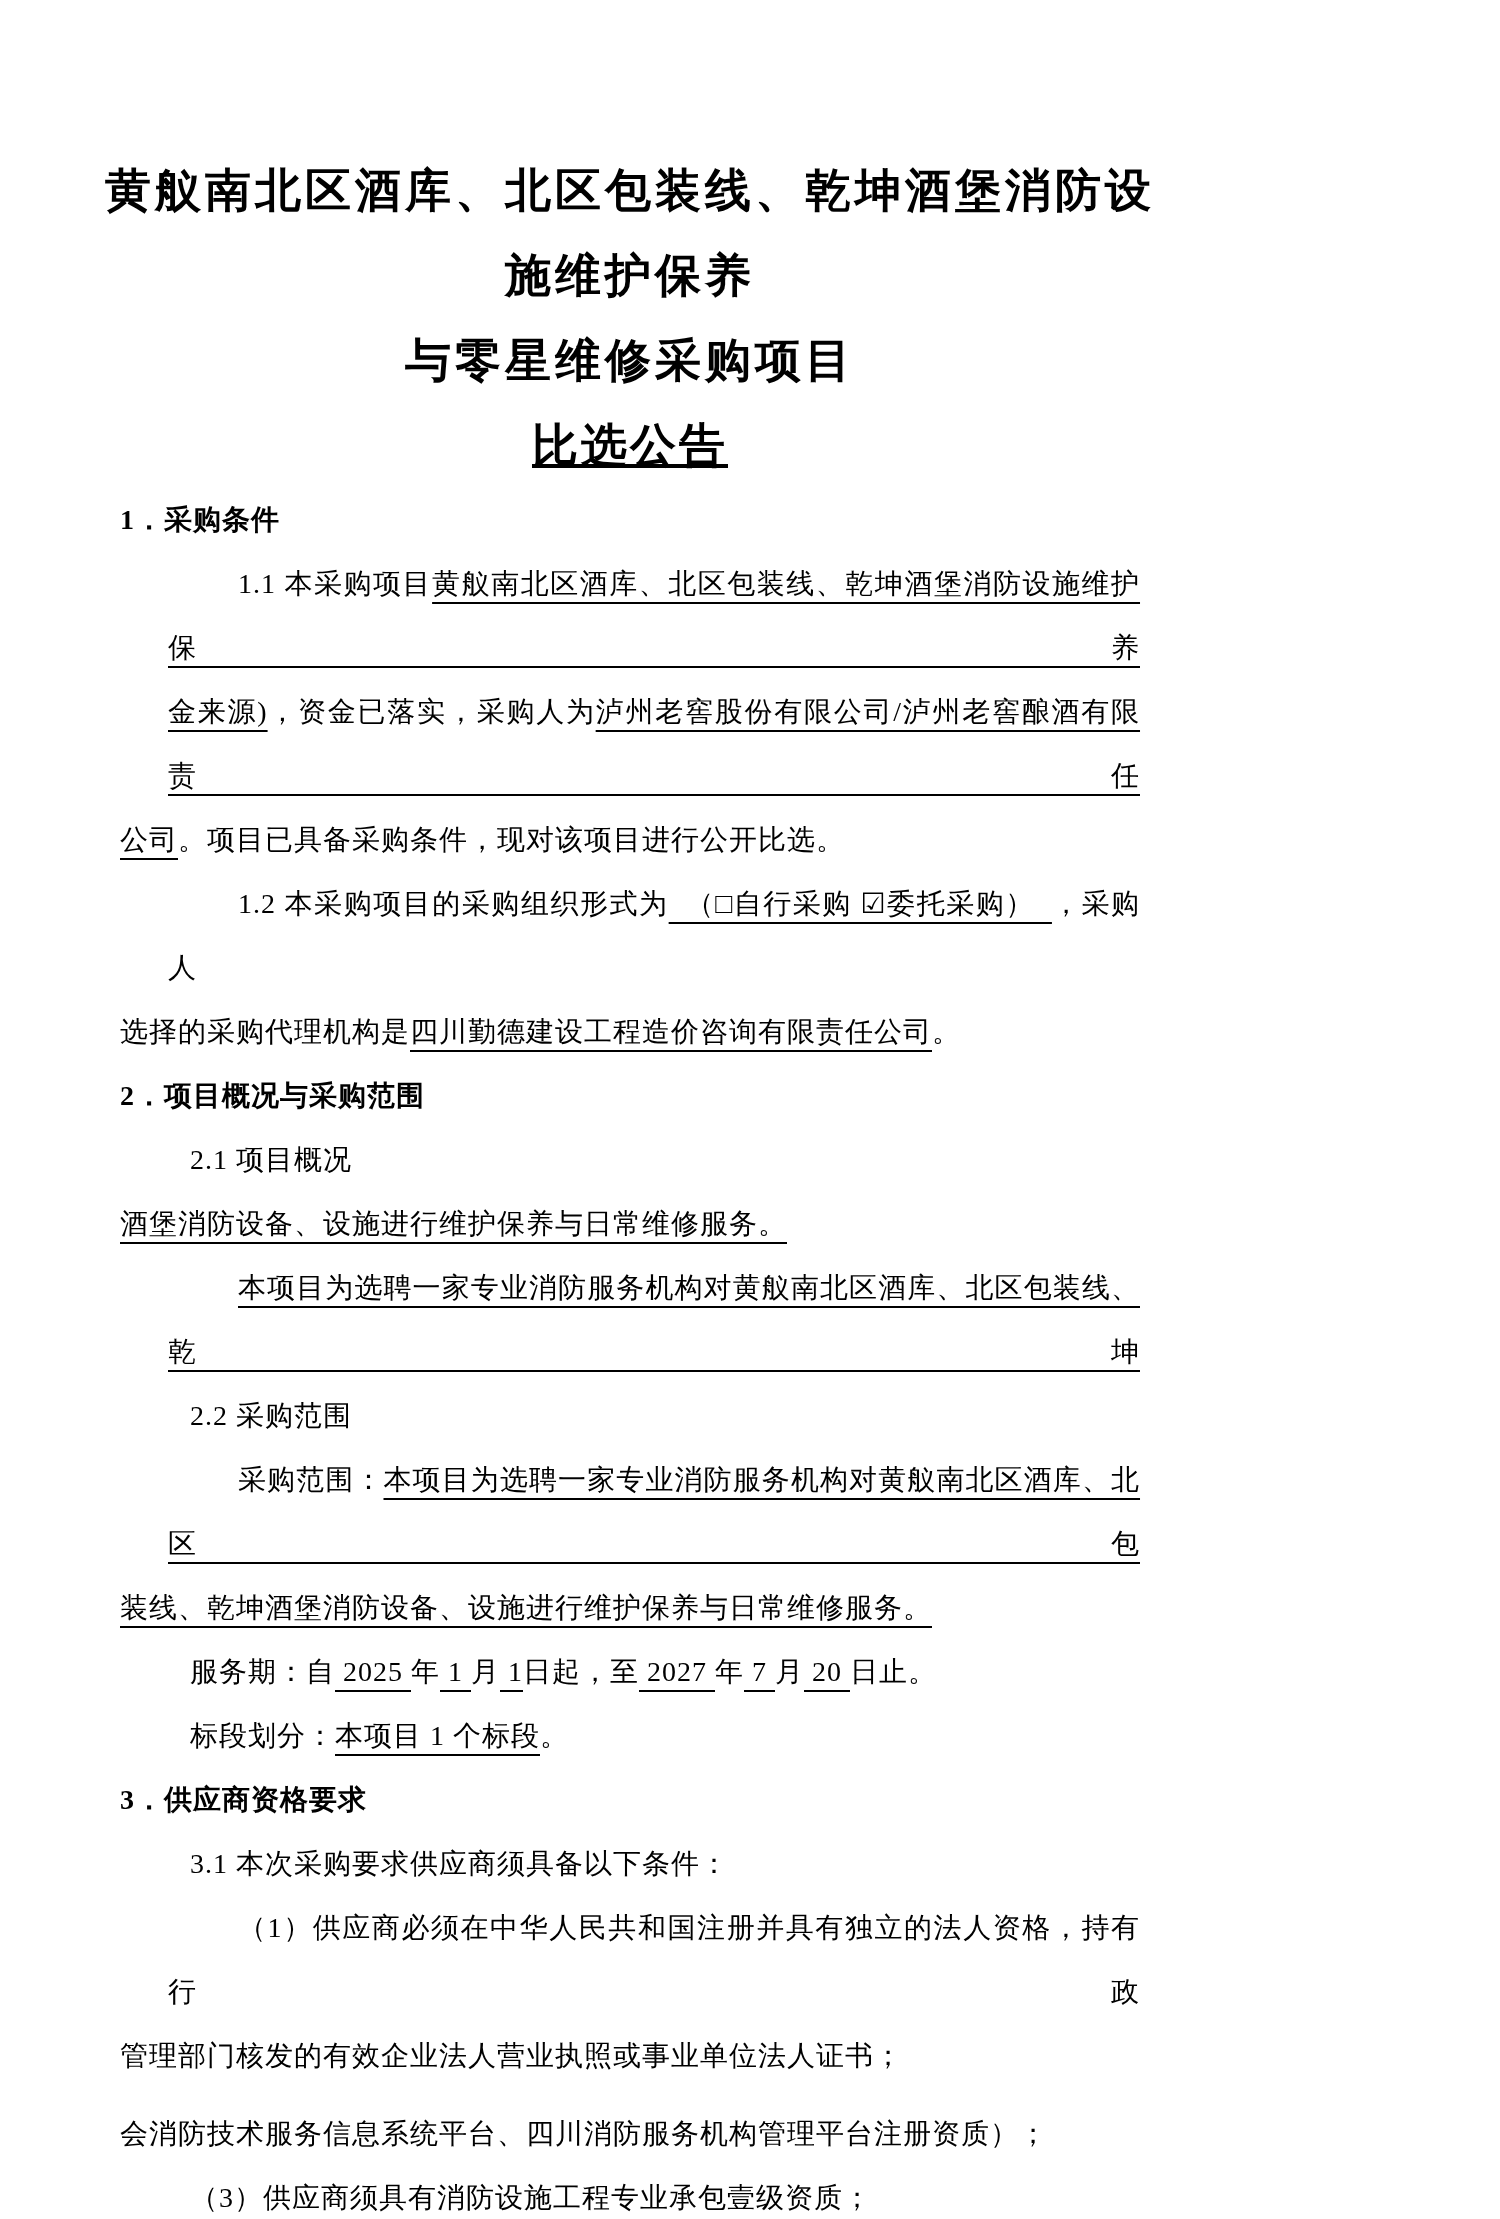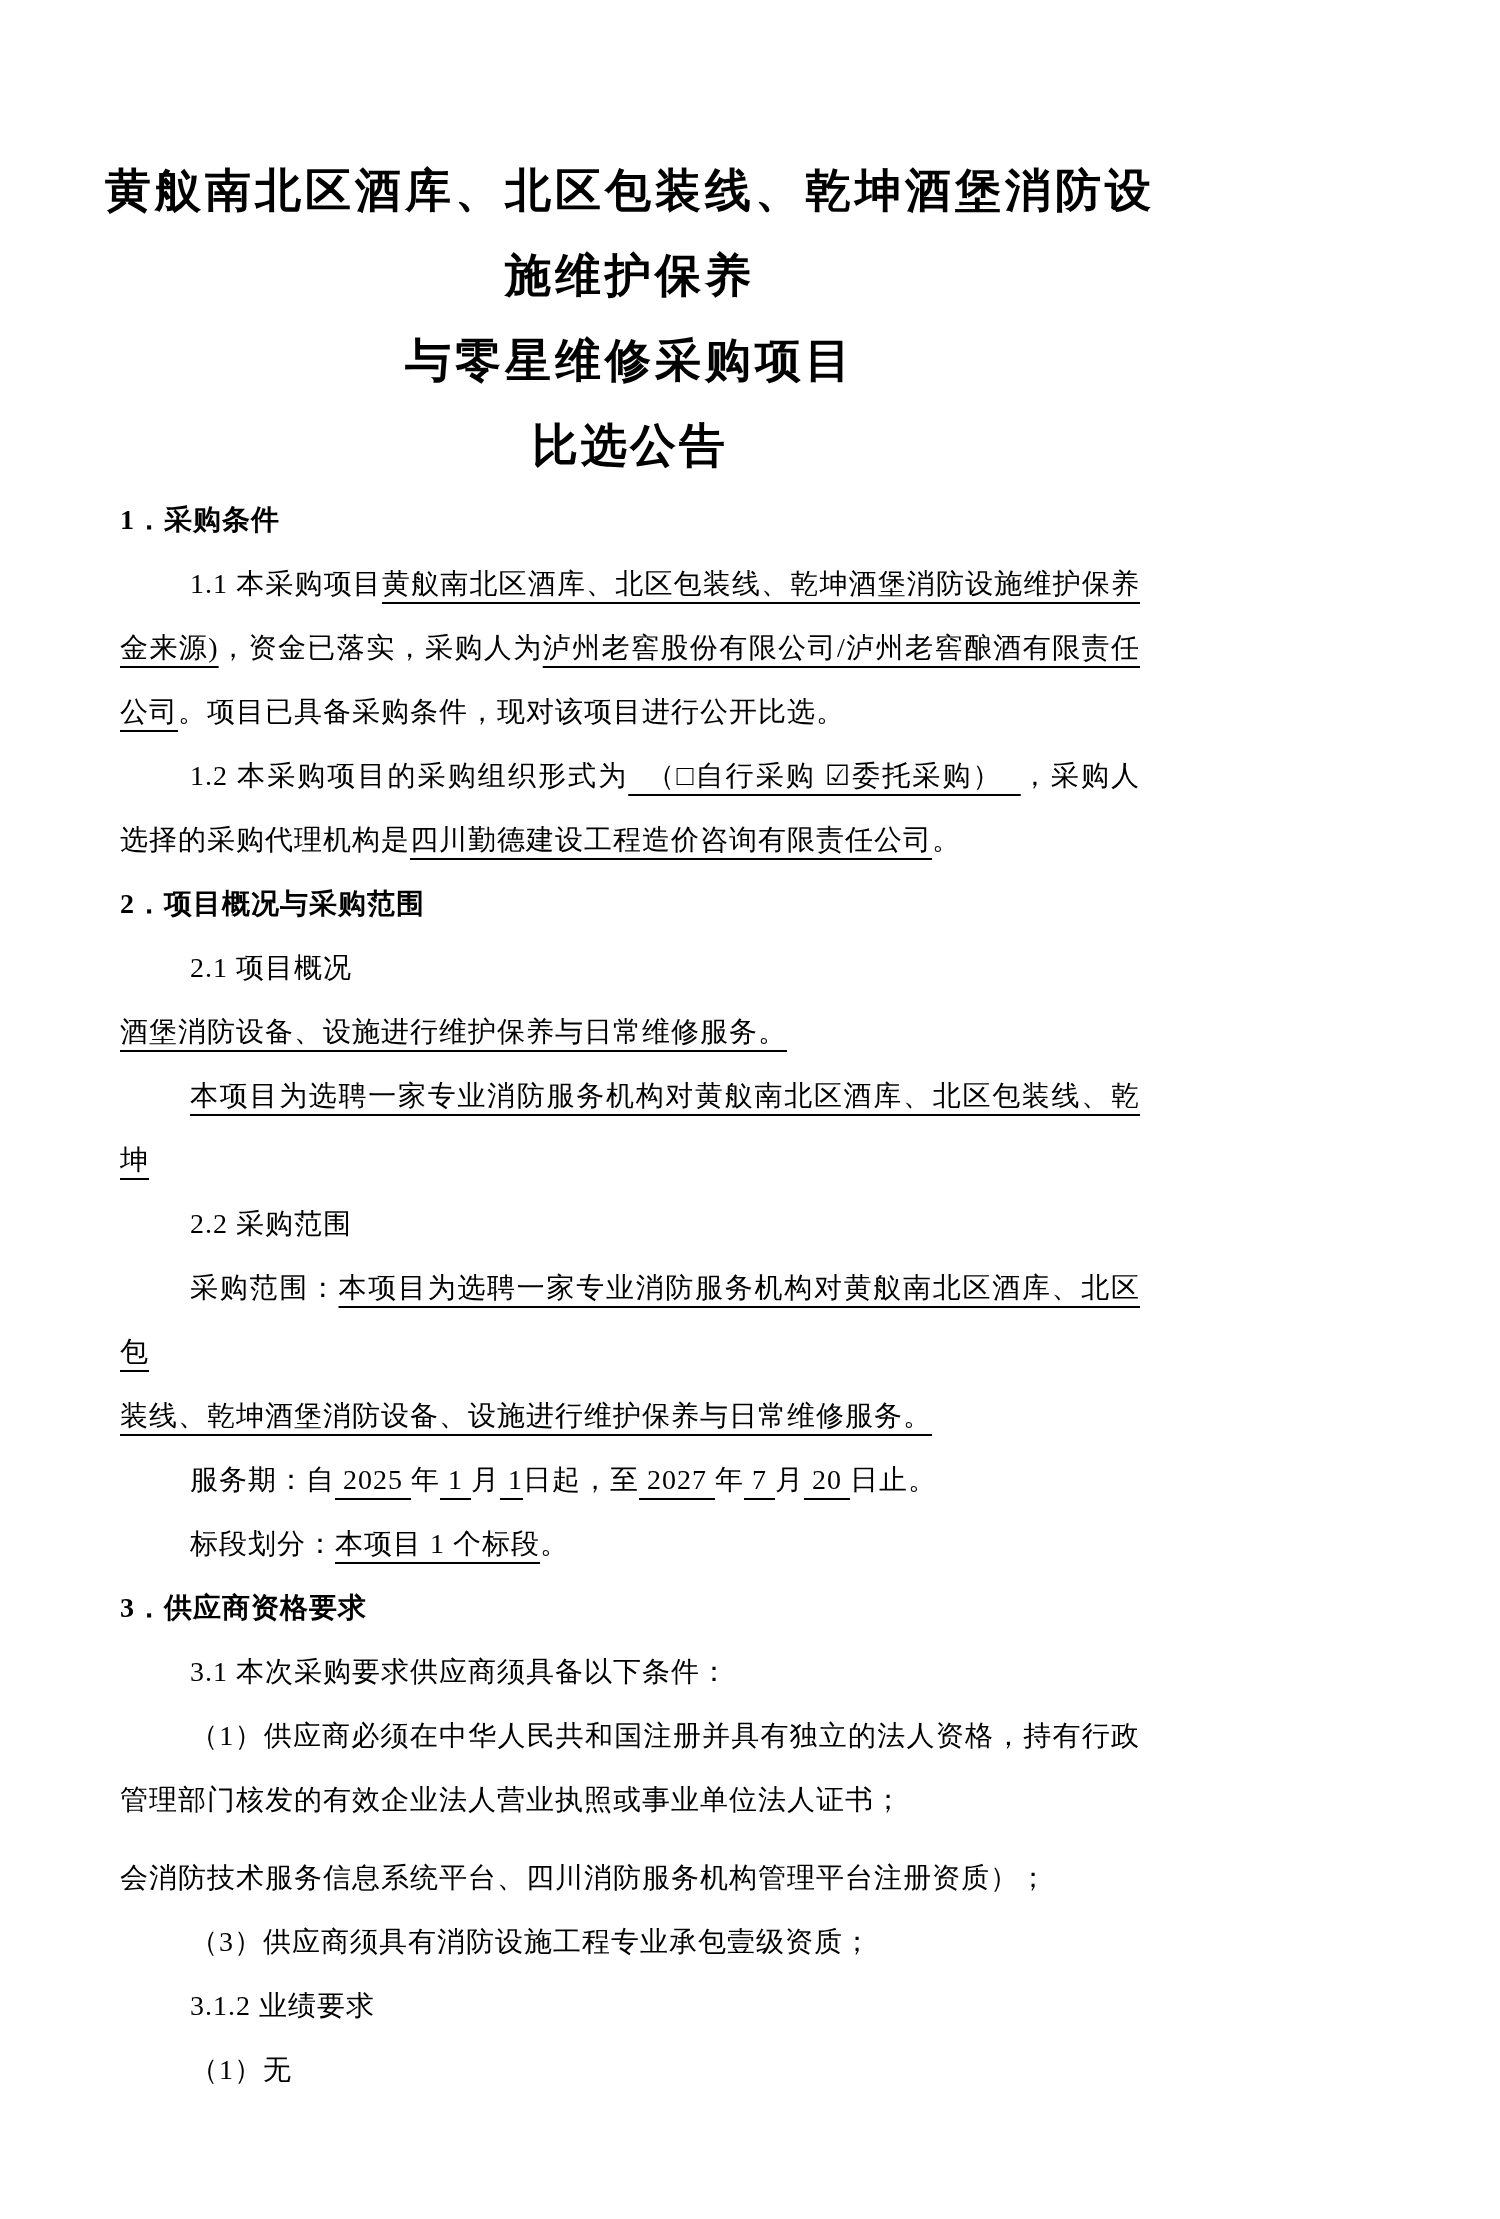--- a/index.html
+++ b/index.html
@@ -14,33 +14,33 @@
     font-family:"Liberation Serif","DejaVu Serif",serif;
     overflow:hidden;
   }
   .title-block{margin:0 -35px;} 
   .title-line{
     font-size:46px;font-weight:bold;text-align:center;
     line-height:85px;letter-spacing:4px;white-space:pre-wrap;
   }
   .subtitle{
     font-size:46px;font-weight:bold;text-align:center;
-    line-height:85px;letter-spacing:3px;white-space:pre-wrap;
+    line-height:85px;letter-spacing:3px;white-space:pre-wrap;text-decoration:underline;
   }
   .body-block{font-size:28px;letter-spacing:1px;}
   .line{
     line-height:64px;
     white-space:pre-wrap;
     min-height:64px;
   }
   .para{margin:0;}
   .para.gap{margin-top:14px;}
   .h1{font-weight:bold;}
   .indent{text-indent:70px;}
-  .fill{text-align:justify;text-align-last:justify;}
+  .fill{text-align:justify;text-align-last:justify;margin-left:48px;}
   .u{
     text-decoration:underline;
     text-decoration-thickness:2px;
     text-underline-offset:9px;
     text-decoration-color:#000;
   }
   .b{font-weight:bold;}
 </style>
 </head>
 <body>

